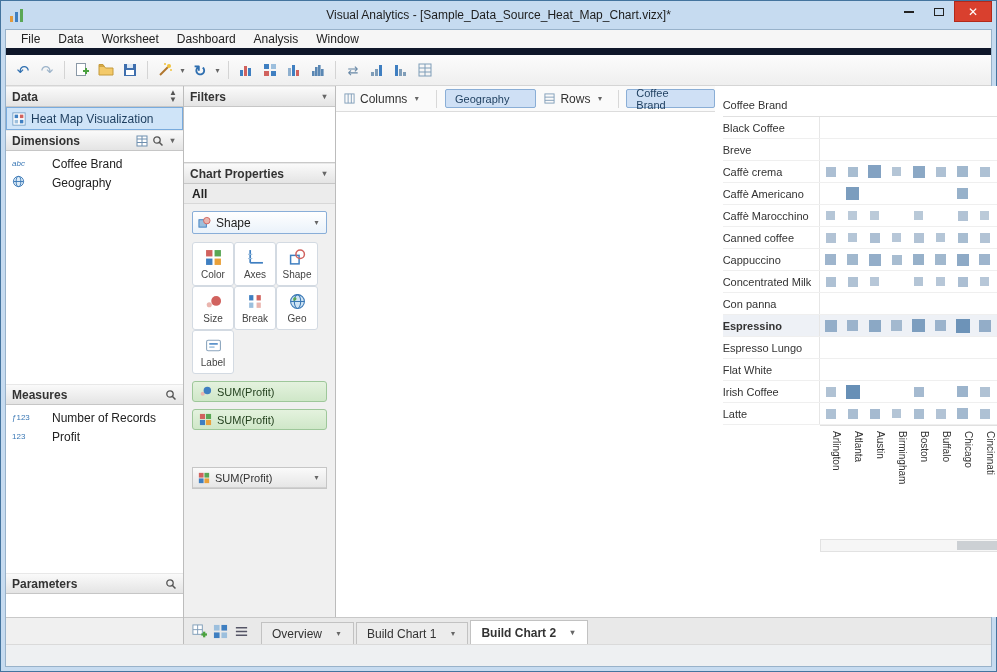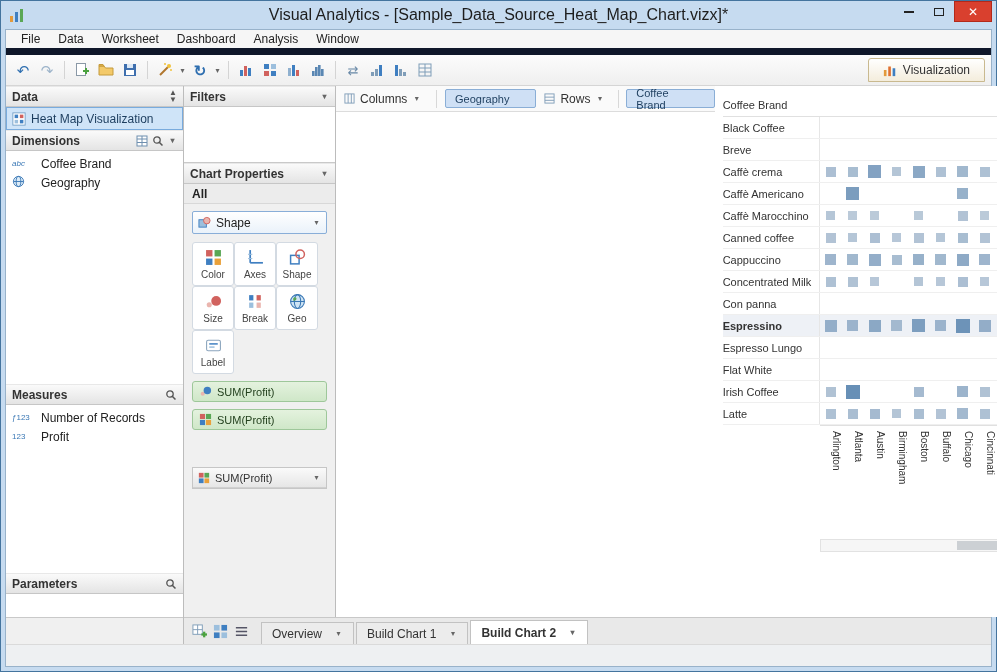--- a/index.html
+++ b/index.html
@@ -2,21 +2,21 @@
 <html><head>
 <meta charset="utf-8">
 <style>
   * { box-sizing: border-box; margin:0; padding:0; }
   body { width:997px; height:672px; font-family:"Liberation Sans", sans-serif; background:#888; }
   .window { width:997px; height:672px; border:1px solid #44749e; background:#c6dbf0; padding:0 4px 4px 4px; display:flex; flex-direction:column; }
 
   
   .titlebar { height:28px; display:flex; align-items:center; position:relative; }
   .app-icon { margin-left:4px; display:flex; }
-  .title-text { position:absolute; left:0; right:0; text-align:center; font-size:16px; color:#1d1d1d; }
+  .title-text { position:absolute; left:0; right:0; text-align:center; font-size:12px; color:#1d1d1d; }
   .win-controls { margin-left:auto; display:flex; align-items:flex-start; height:100%; z-index:2; }
   .win-btn { width:30px; height:21px; display:flex; align-items:center; justify-content:center; cursor:default; }
   .glyph-min { width:10px; height:2px; background:#222; }
   .glyph-max { width:10px; height:8px; border:1.5px solid #222; }
   .win-btn.close { width:38px; background:#d9402e; border:1px solid #b3291a; }
   .glyph-close { color:#fff; font-size:12px; line-height:1; }
 
   
   .app-frame { flex:1; min-height:0; background:#f0f0f0; border:1px solid #98b2ca; display:flex; flex-direction:column; }
 
@@ -37,21 +37,21 @@
   .work-row { flex:1; min-height:0; display:flex; }
   .mid-panel { width:152px; background:#f0f0f0; border-right:1px solid #bcbcbc; display:flex; flex-direction:column; }
   .content { flex:1; min-width:0; display:flex; background:#fff; }
 
   .panel-header { height:21px; flex:0 0 21px; display:flex; align-items:center; padding:0 6px; background:linear-gradient(#fafafa,#e4e4e4); border-top:1px solid #e8e8e8; border-bottom:1px solid #c6c6c6; font-size:12px; font-weight:bold; color:#333; gap:4px; }
   .panel-header .spacer { flex:1; }
   .hdr-icon { display:flex; align-items:center; }
 
   .source-item { height:23px; flex:0 0 23px; display:flex; align-items:center; gap:5px; padding:0 5px; background:#cfe4f8; border:1px solid #79abdd; font-size:12px; color:#1c3d5e; }
   .tree-area { background:#fff; flex:1; min-height:40px; padding:3px 0; }
-  .tree-item { height:19px; display:flex; align-items:center; gap:7px; padding:0 6px; font-size:12px; color:#222; }
+  .tree-item { height:19px; display:flex; align-items:center; gap:18px; padding:0 6px; font-size:12px; color:#222; }
   .mini-label-icon { font-size:8px; color:#3a78b5; width:22px; flex:0 0 22px; text-align:left; font-style:italic; }
   .measures-area { background:#fff; height:168px; flex:0 0 168px; padding:3px 0; }
   .params-box { background:#fff; height:24px; flex:0 0 24px; border-bottom:1px solid #c9c9c9; }
   .left-fill { flex:0 0 26px; }
 
   
   .filters-box { background:#fff; height:56px; flex:0 0 56px; border-bottom:1px solid #c9c9c9; }
   .all-bar { height:20px; flex:0 0 20px; display:flex; align-items:center; padding:0 8px; background:#ececec; border-bottom:1px solid #d8d8d8; font-size:12px; font-weight:bold; color:#222; }
   .props-body { padding:7px 8px; display:flex; flex-direction:column; }
   .shape-combo { height:23px; display:flex; align-items:center; gap:5px; background:linear-gradient(#ffffff,#eaf2fa); border:1px solid #89aed8; border-radius:2px; padding:0 5px; font-size:12px; color:#222; }
@@ -228,28 +228,20 @@
             <rect x="10" y="10" width="3" height="4" fill="#7f9db8"></rect>
           </svg>
       </div>
       <div class="tbtn">
         <svg width="16" height="16" viewBox="0 0 16 16">
             <rect x="2" y="2" width="12" height="12" fill="none" stroke="#7f9db8"></rect>
             <line x1="2" y1="6" x2="14" y2="6" stroke="#7f9db8"></line>
             <line x1="2" y1="10" x2="14" y2="10" stroke="#7f9db8"></line>
             <line x1="8" y1="2" x2="8" y2="14" stroke="#7f9db8"></line>
           </svg>
-      </div>
-      <div class="viz-tab">
-        <svg width="14" height="14" viewBox="0 0 16 16">
-            <rect x="1" y="8" width="3" height="7" fill="#e39a3b"></rect>
-            <rect x="6" y="4" width="3" height="11" fill="#e0702f"></rect>
-            <rect x="11" y="6" width="3" height="9" fill="#3f7fc1"></rect>
-          </svg>
-        <span>Visualization</span>
       </div>
     </div>
 
     <div class="app-body">
 
       <div class="left-panel">
         <div class="panel-header">
           <span>Data</span>
           <span class="spacer"></span>
           <span style="font-size:8px;color:#555;line-height:0.8">▲<br>▼</span>

